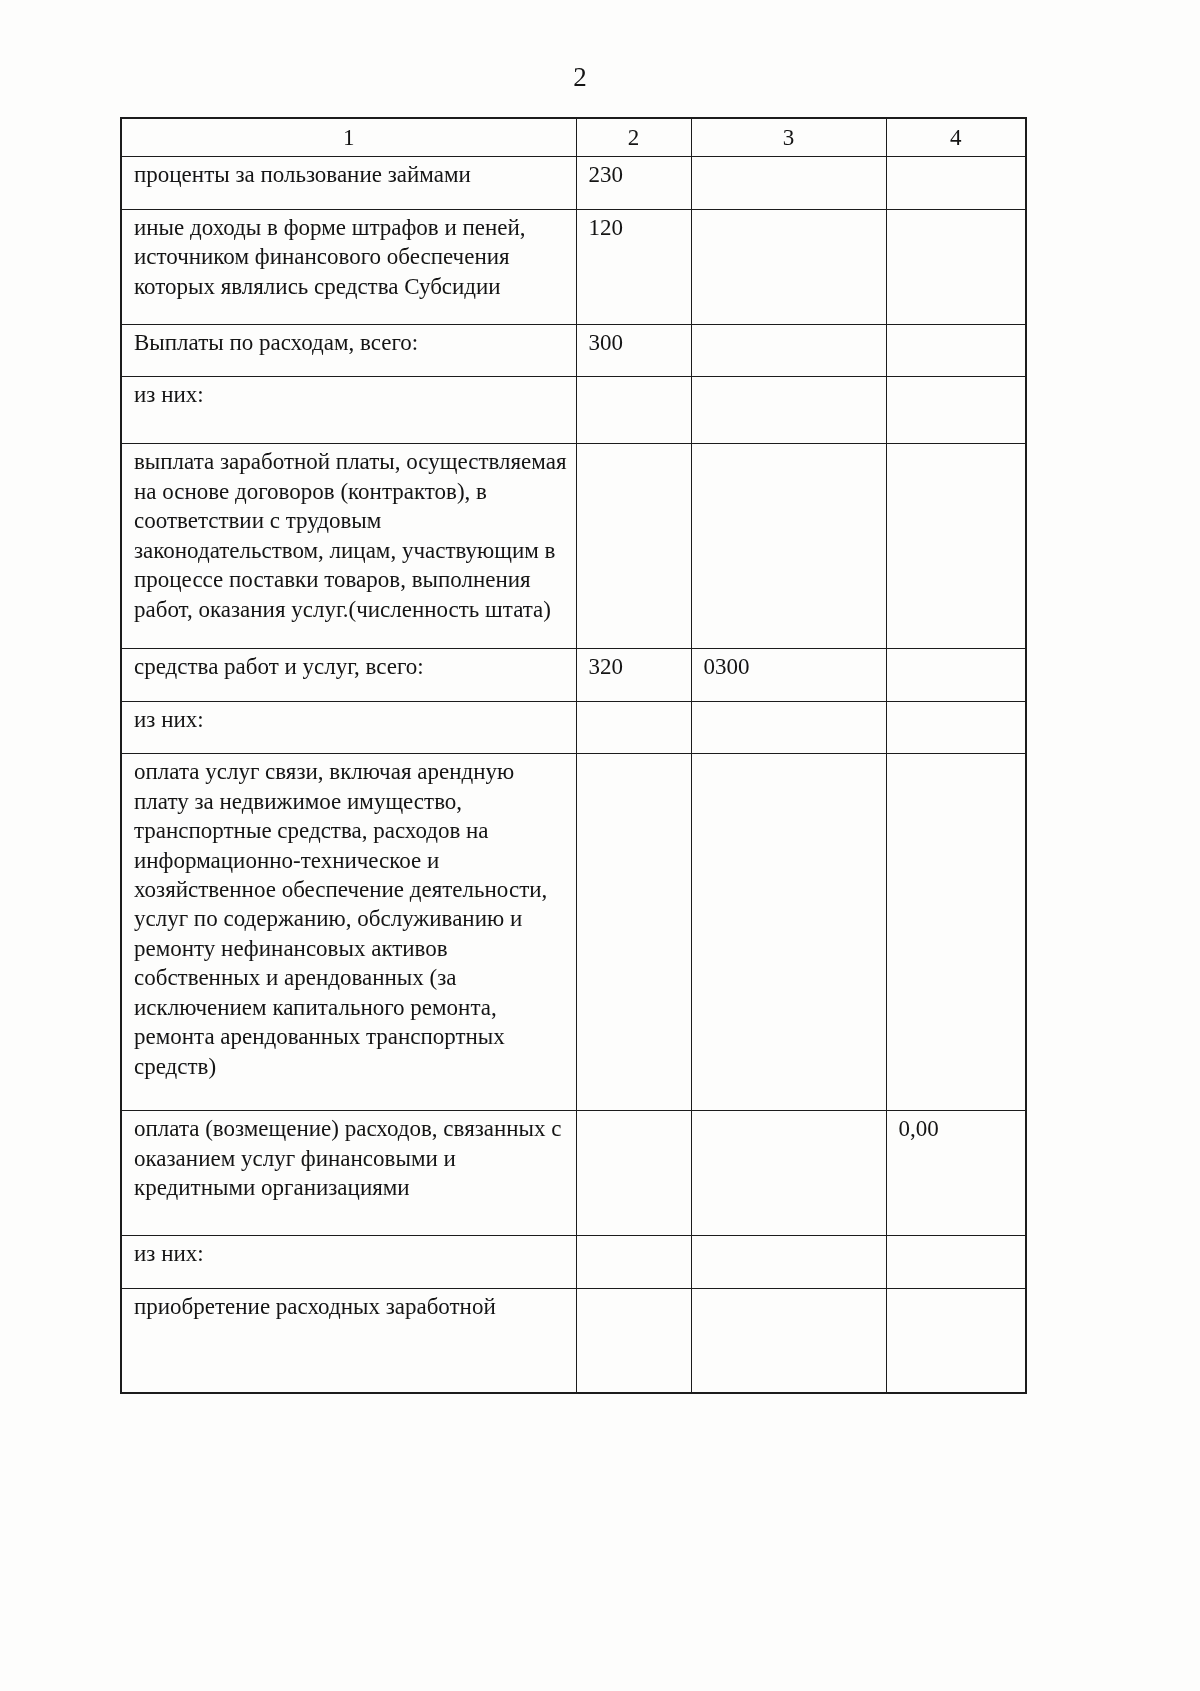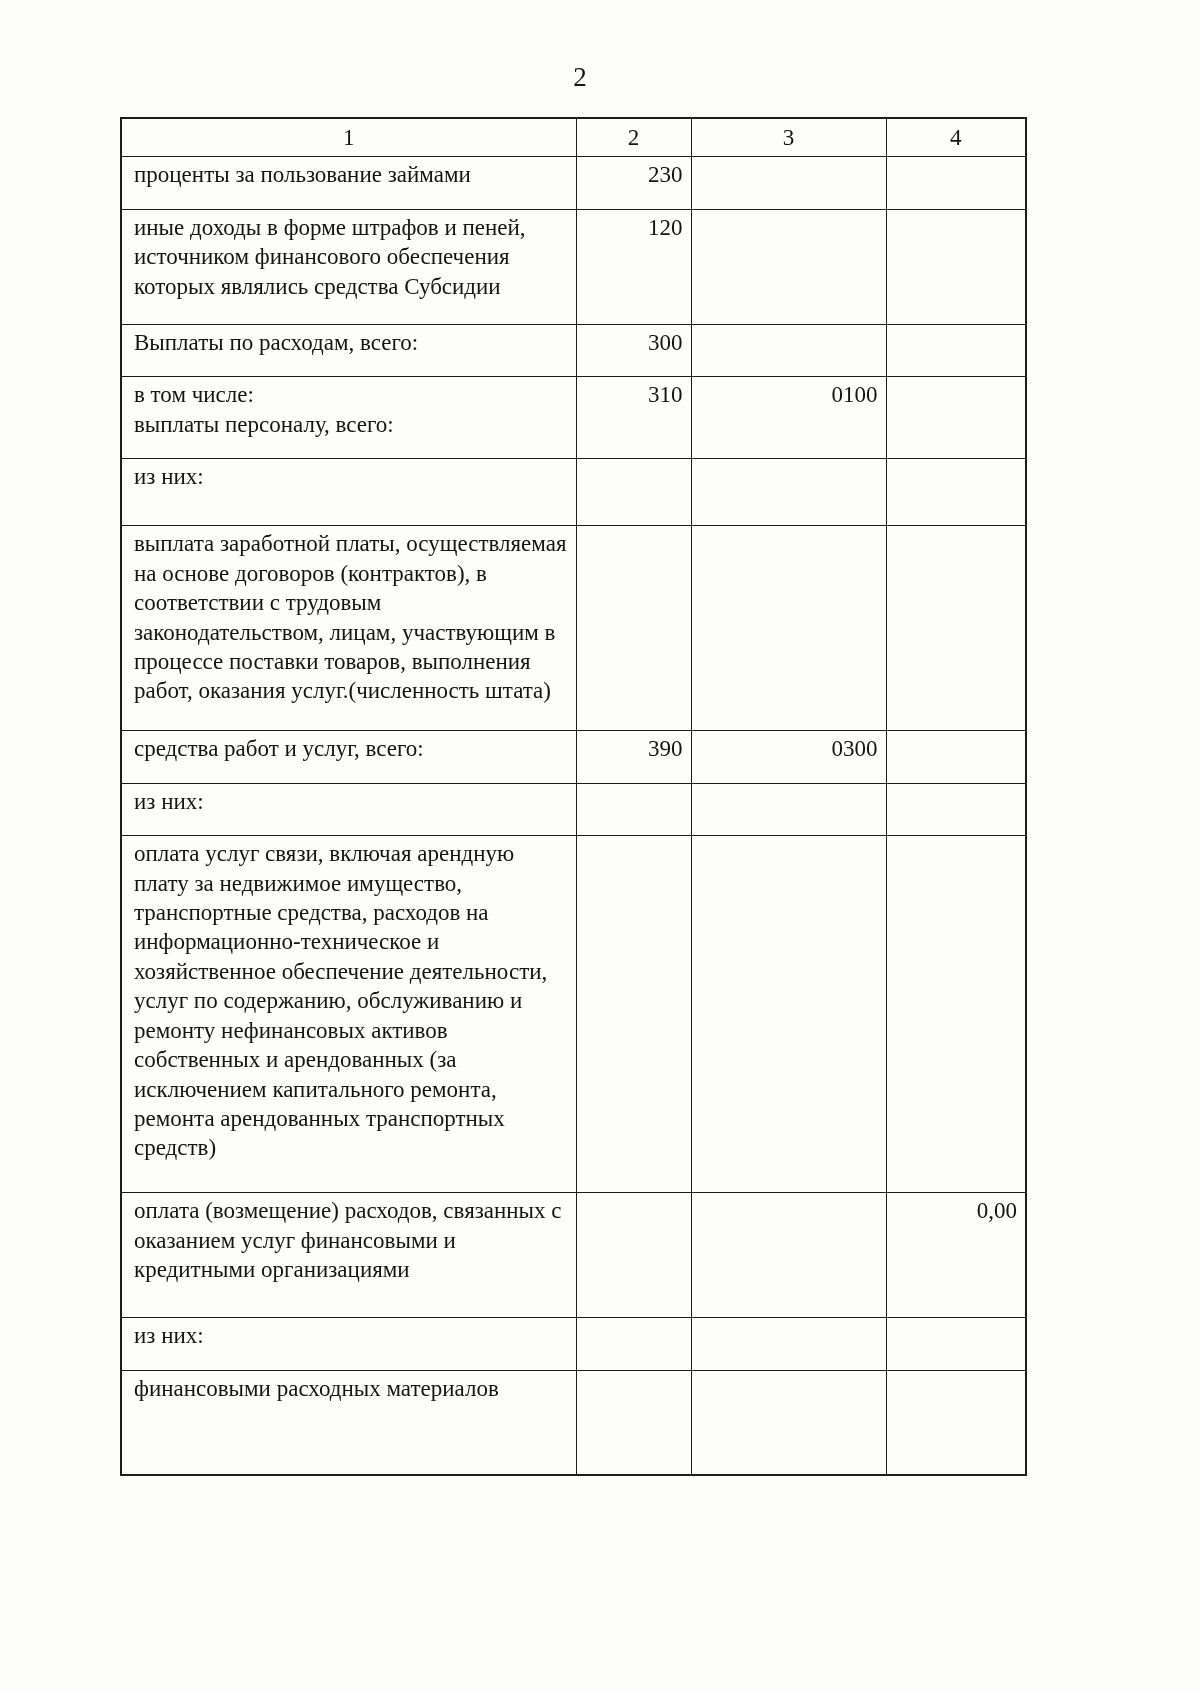--- a/index.html
+++ b/index.html
@@ -39,21 +39,21 @@
     border: 1.5px solid #1c1c1c;
     vertical-align: top;
     padding: 3px 8px 19px 12px;
     white-space: pre-line;
     overflow: hidden;
   }
   table.doc-table {
     border: 2px solid #1c1c1c;
   }
   td.center {
-    text-align: right;
+    text-align: left;
     padding-left: 4px;
     padding-right: 4px;
     margin-left: 13px;
   }
   tr.header-row td {
     text-align: center;
     padding: 4px 2px;
   }
   tr.bold td {
     font-weight: normal;
@@ -96,46 +96,39 @@
       <td class="center"></td>
     </tr>
 
     <tr class="bold" style="height:34px">
       <td>Выплаты по расходам, всего:</td>
       <td class="center">300</td>
       <td class="center"></td>
       <td class="center"></td>
     </tr>
 
-    <tr class="bold" style="height:63px">
-      <td>в том числе:
-выплаты персоналу, всего:</td>
-      <td class="center">310</td>
-      <td class="center">0100</td>
-      <td class="center"></td>
-    </tr>
 
     <tr style="height:67px">
       <td>из них:</td>
       <td class="center"></td>
       <td class="center"></td>
       <td class="center"></td>
     </tr>
 
     <tr style="height:205px">
       <td>выплата заработной платы, осуществляемая на основе договоров (контрактов), в соответствии с трудовым законодательством, лицам, участвующим в процессе поставки товаров, выполнения работ, оказания услуг.(численность штата)</td>
       <td class="center"></td>
       <td class="center"></td>
       <td class="center"></td>
     </tr>
 
 
     <tr class="bold" style="height:34px">
       <td>средства работ и услуг, всего:</td>
-      <td class="center">390</td>
+      <td class="center">320</td>
       <td class="center">0300</td>
       <td class="center"></td>
     </tr>
 
     <tr style="height:31px">
       <td>из них:</td>
       <td class="center"></td>
       <td class="center"></td>
       <td class="center"></td>
     </tr>
@@ -156,21 +149,21 @@
 
     <tr style="height:32px">
       <td>из них:</td>
       <td class="center"></td>
       <td class="center"></td>
       <td class="center"></td>
     </tr>
 
 
     <tr style="height:105px">
-      <td>финансовыми расходных материалов</td>
+      <td>приобретение расходных заработной</td>
       <td class="center"></td>
       <td class="center"></td>
       <td class="center"></td>
     </tr>
 
   </tbody>
     </table>
 </div>
 
 </body></html>

